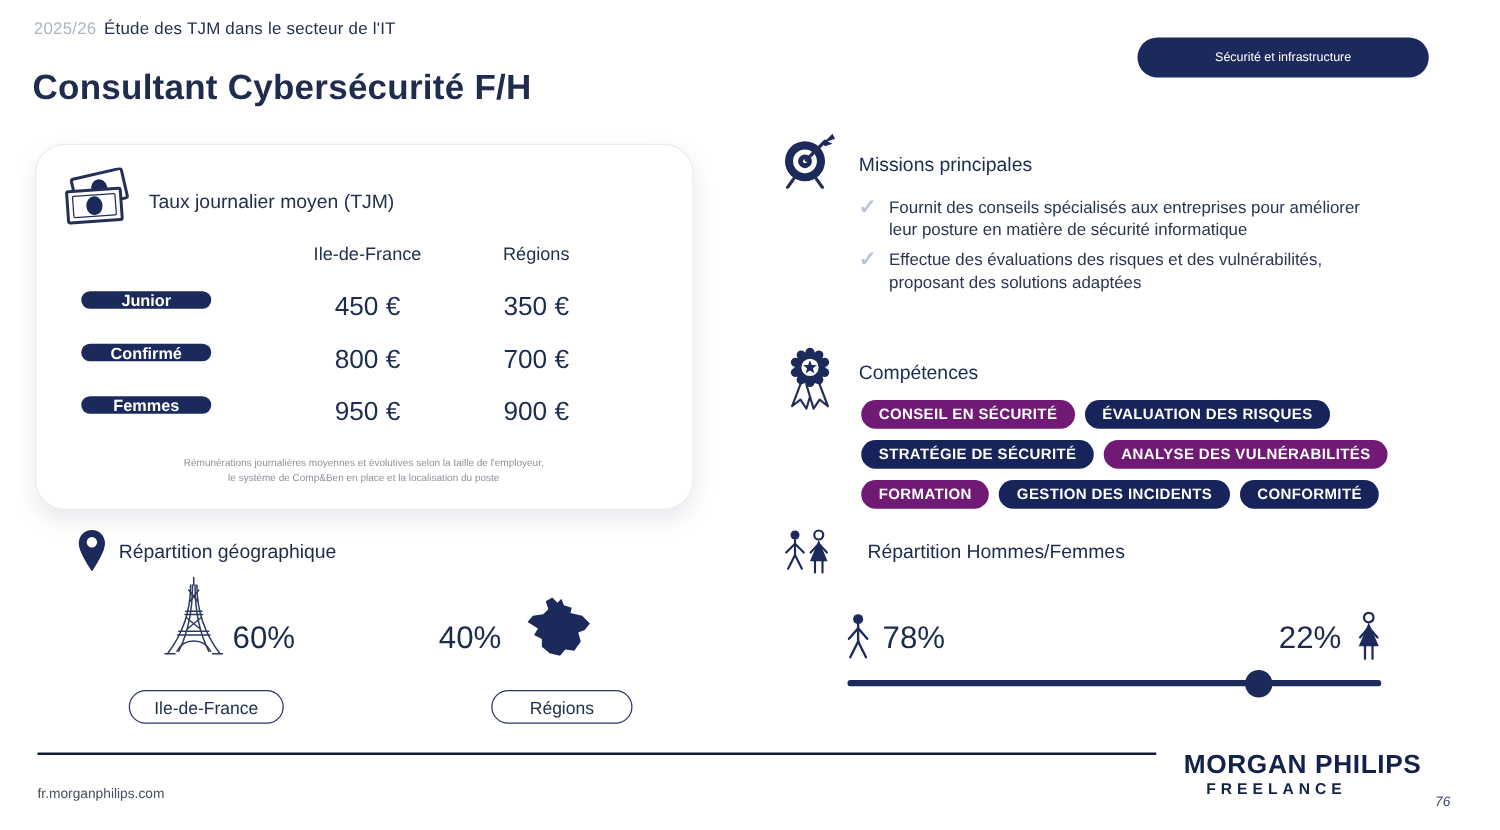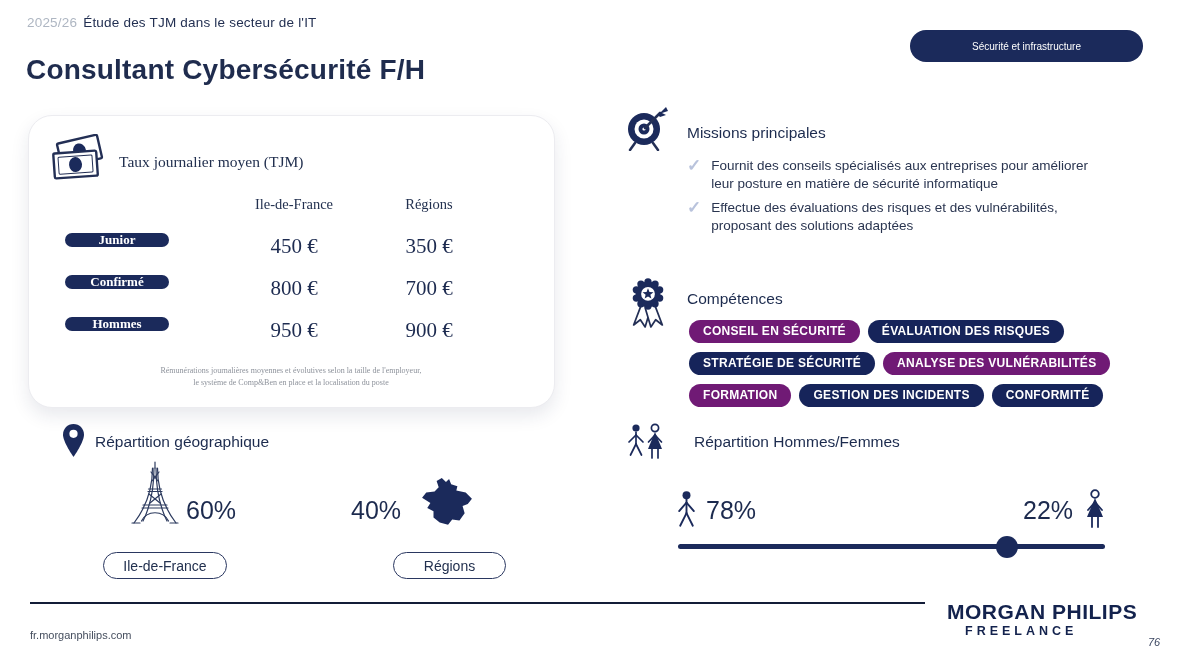--- a/index.html
+++ b/index.html
@@ -10,21 +10,21 @@
   
   .eyebrow{left:27px;top:15px;font-size:13.5px;letter-spacing:.2px;}
   .eyebrow .yr{color:#aeb6c2;margin-right:6px;}
   .eyebrow .st{color:#233052;}
   .page-title{left:26px;top:54px;font-size:28px;font-weight:600;color:#1f2c4e;letter-spacing:.2px;}
   .category-pill{left:910px;top:30px;width:233px;height:32px;background:#1b2a5b;border-radius:16px;
                  color:#fff;font-size:10px;display:flex;align-items:center;justify-content:center;}
 
   
   .tjm-card{left:28px;top:115px;width:525px;height:291px;background:#fff;border:1px solid #ececf0;
-            border-radius:24px;box-shadow:0 8px 18px rgba(30,40,80,.10);font-family:Liberation Serif, serif;}
+            border-radius:24px;box-shadow:0 8px 18px rgba(30,40,80,.10);}
   .tjm-title{left:90px;top:37px;font-size:15.5px;color:#22304f;}
   .col-head{top:80px;font-size:14.5px;color:#22304f;width:140px;text-align:center;}
   .col1{left:195px;} .col2{left:330px;}
   .lvl-pill{left:36px;width:104px;height:14px;background:#1b2a5b;border-radius:13px;color:#fff;
             font-size:13px;font-weight:700;display:flex;align-items:center;justify-content:center;}
   .val{width:140px;text-align:center;font-size:21px;color:#1d2b50;font-weight:500;}
   .rowy0{top:117px;} .rowy1{top:159px;} .rowy2{top:201px;}
   .valy0{top:118px;} .valy1{top:160px;} .valy2{top:202px;}
   .footnote{left:52px;top:249px;width:420px;text-align:center;font-size:8px;line-height:1.55;color:#8d929b;}
 
@@ -92,21 +92,21 @@
     <div class="abs val col1 valy0">450 €</div>
     <div class="abs val col2 valy0">350 €</div>
 
     <div class="abs lvl-pill rowy1">
         <span>Confirmé</span>
       </div>
     <div class="abs val col1 valy1">800 €</div>
     <div class="abs val col2 valy1">700 €</div>
 
     <div class="abs lvl-pill rowy2">
-        <span>Hommes</span>
+        <span>Femmes</span>
       </div>
     <div class="abs val col1 valy2">950 €</div>
     <div class="abs val col2 valy2">900 €</div>
 
     <div class="abs footnote">
       <span>Rémunérations journalières moyennes et évolutives selon la taille de l'employeur,</span><br>
       <span>le système de Comp&amp;Ben en place et la localisation du poste</span>
     </div>
   </div>
 

